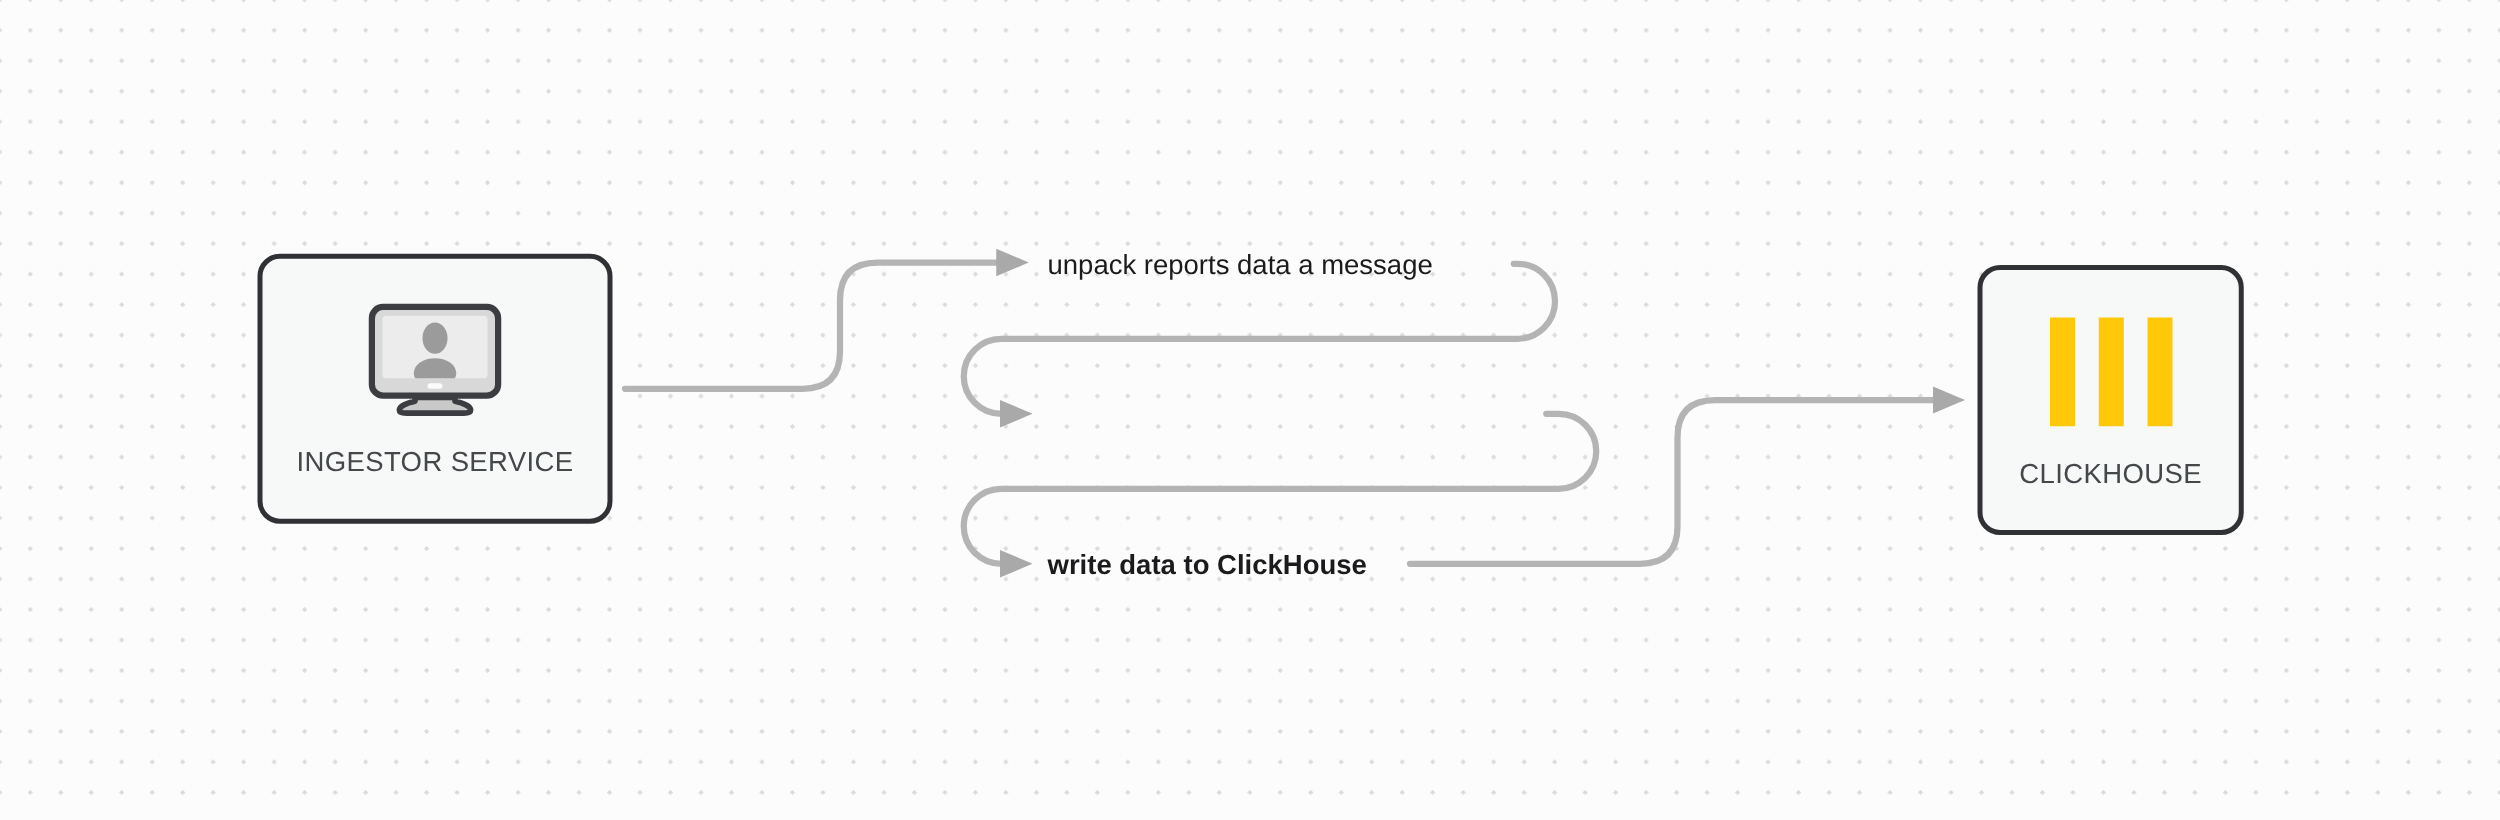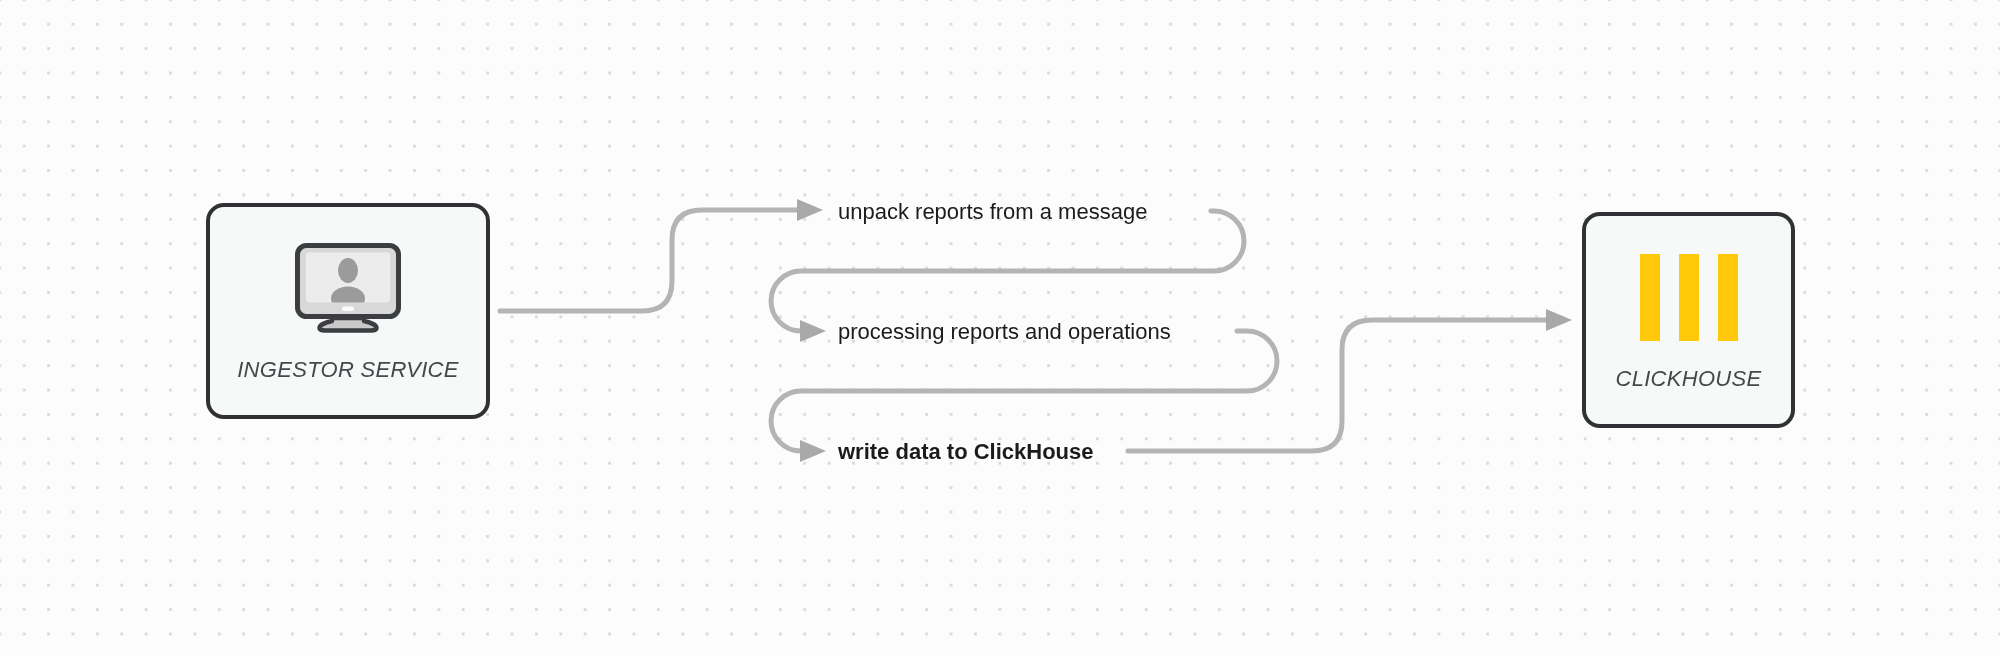--- a/index.html
+++ b/index.html
@@ -30,22 +30,22 @@
   }
   .arrowhead { fill: var(--arrowhead, #a9a9a9); }
 
   .node {
     position: absolute;
     box-sizing: border-box;
     background: var(--node-fill, #f7f8f8);
     border: 4px solid var(--node-border, #303134);
     border-radius: 18px;
   }
-  .node-ingestor { left: 206px; top: 203px; width: 284px; height: 216px; font-style: italic; }
-  .node-clickhouse { left: 1582px; top: 212px; width: 213px; height: 216px; font-style: italic; }
+  .node-ingestor { left: 206px; top: 203px; width: 284px; height: 216px; }
+  .node-clickhouse { left: 1582px; top: 212px; width: 213px; height: 216px; }
 
   .node-label {
     position: absolute;
     left: 0; right: 0;
     top: 150px;
     text-align: center;
     font-size: 22px;
     line-height: 26px;
     letter-spacing: 0.3px;
     color: var(--node-label, #45484b);
@@ -129,17 +129,16 @@
 
   <div class="node node-clickhouse">
     <div class="ch-logo">
       <span class="ch-bar"></span>
       <span class="ch-bar"></span>
       <span class="ch-bar"></span>
     </div>
     <div class="node-label">CLICKHOUSE</div>
   </div>
 
-  <div class="step-label step-1">unpack reports from a message</div>
-  <div class="step-label step-2">processing reports and operations</div>
+  <div class="step-label step-1">unpack reports data a message</div>
   <div class="step-label step-3">write data to ClickHouse</div>
 
 </div>
 
 </body></html>

